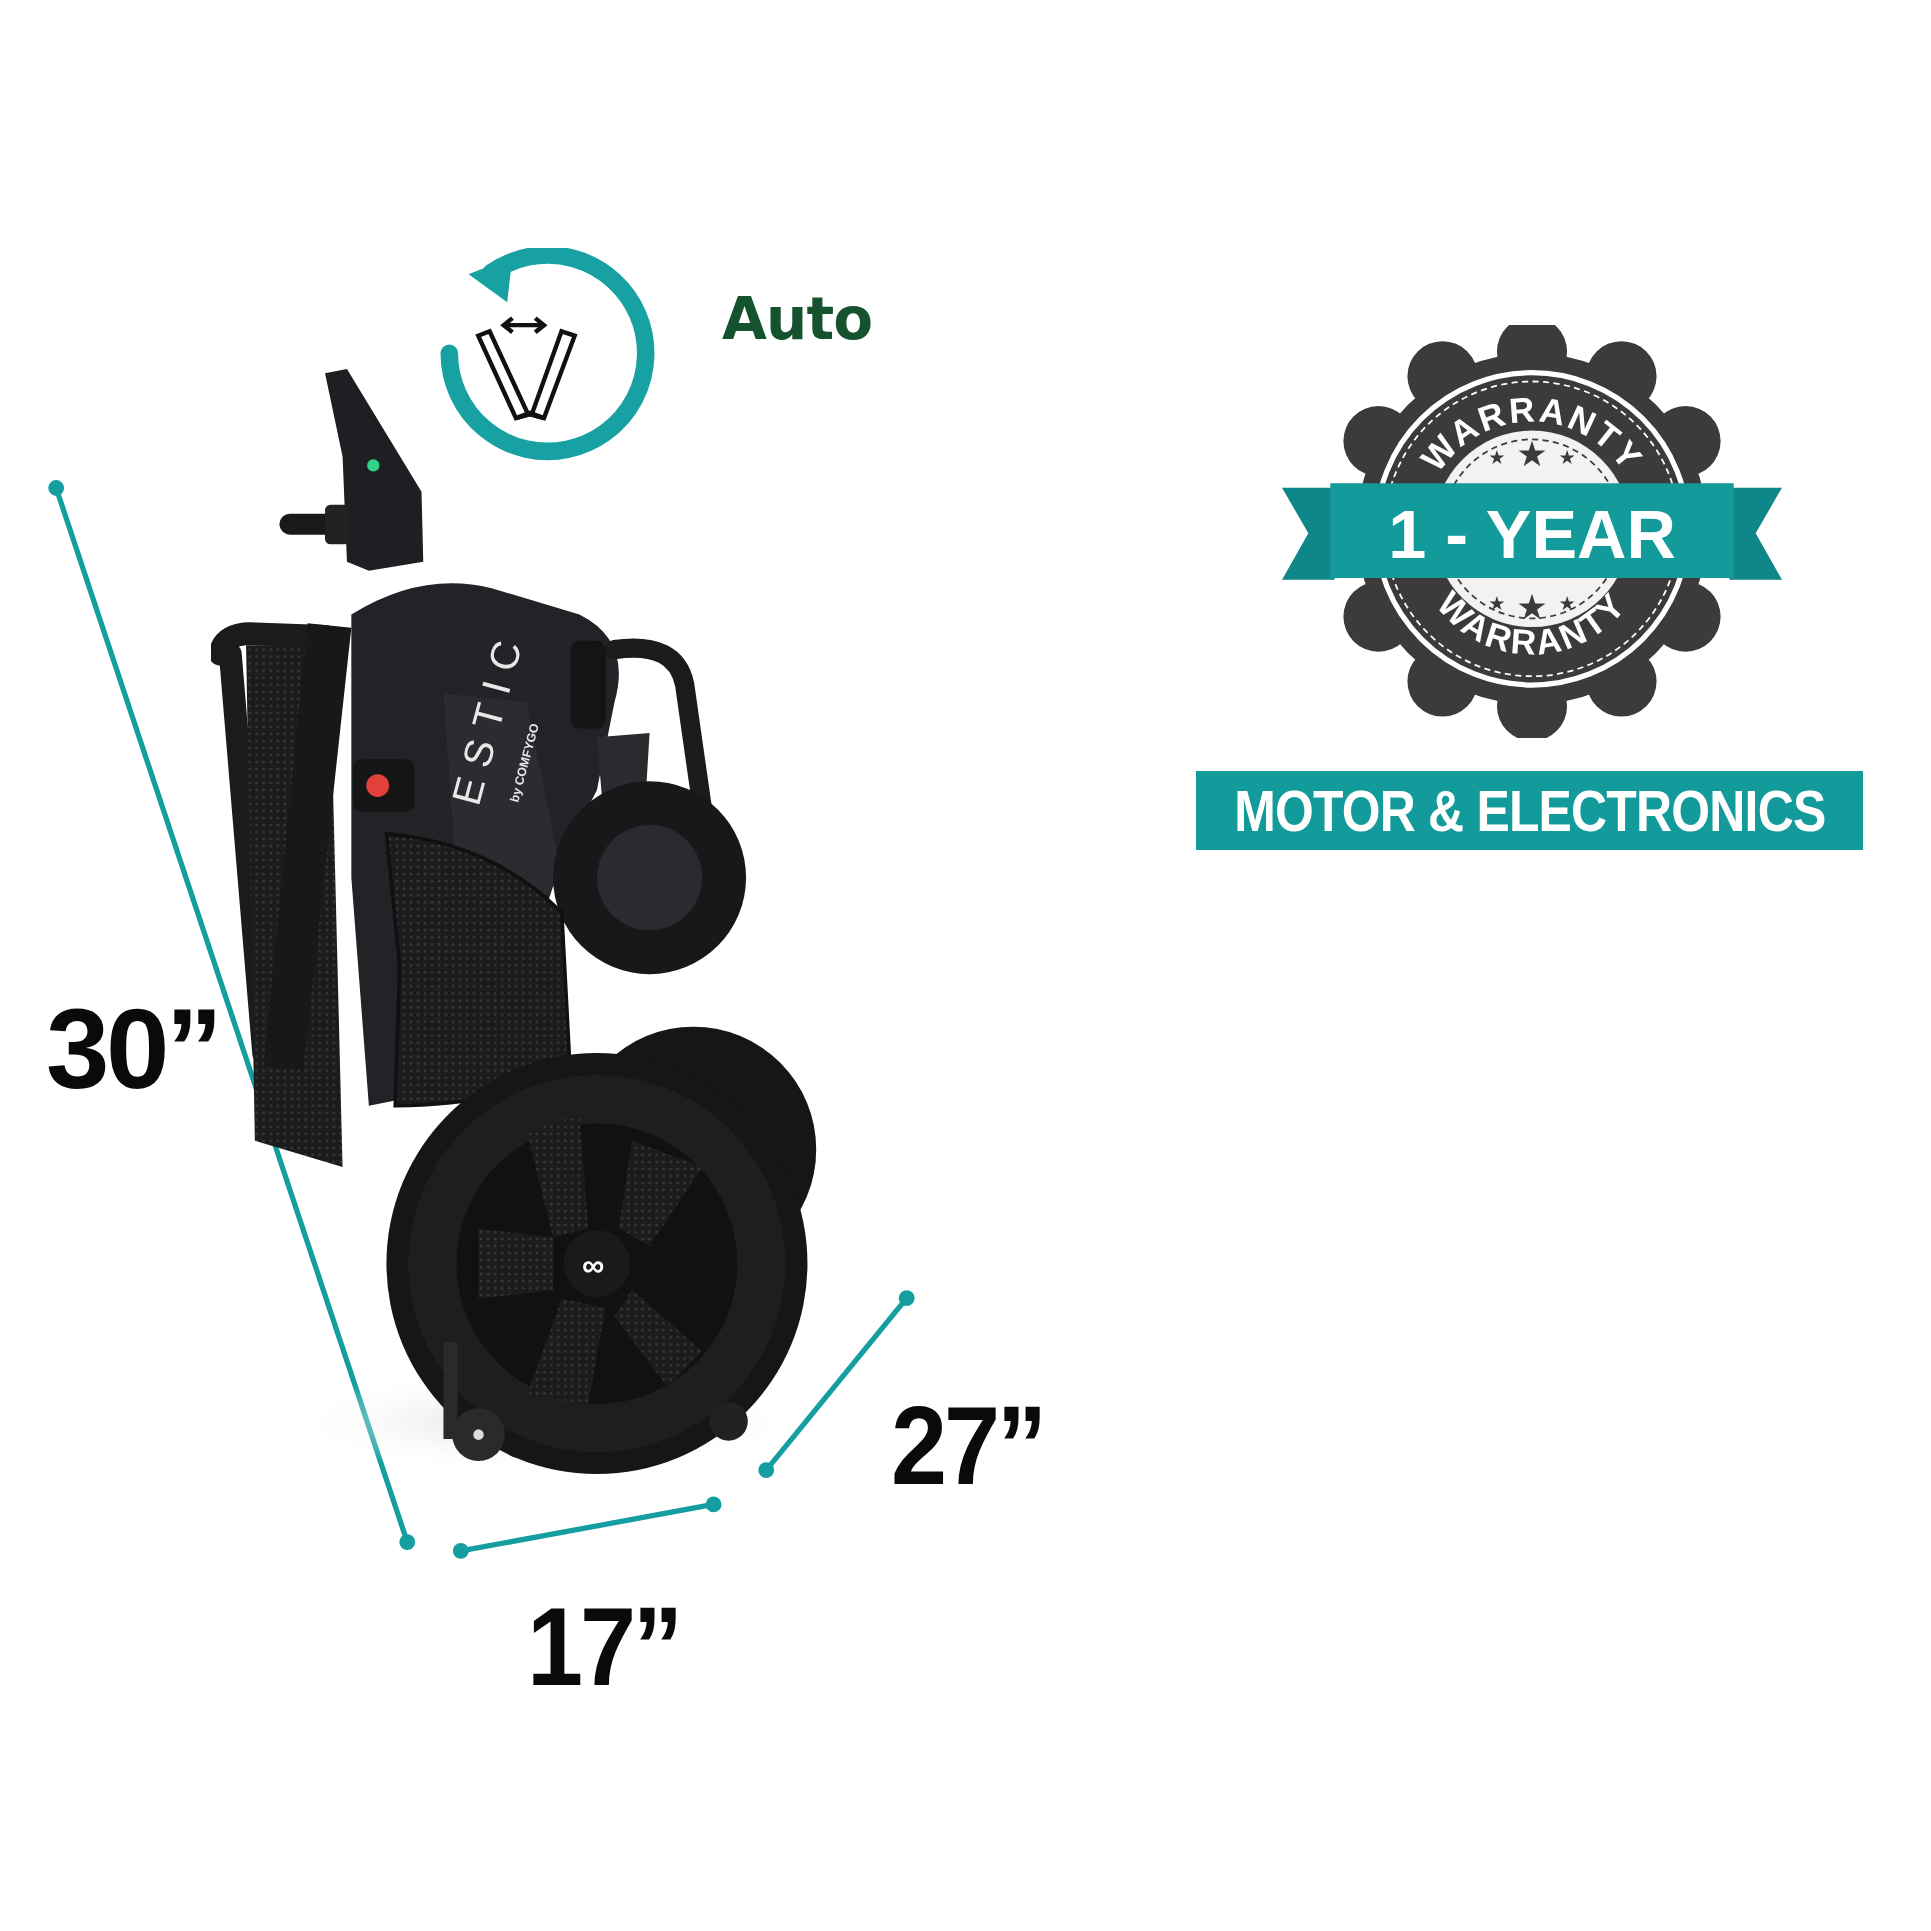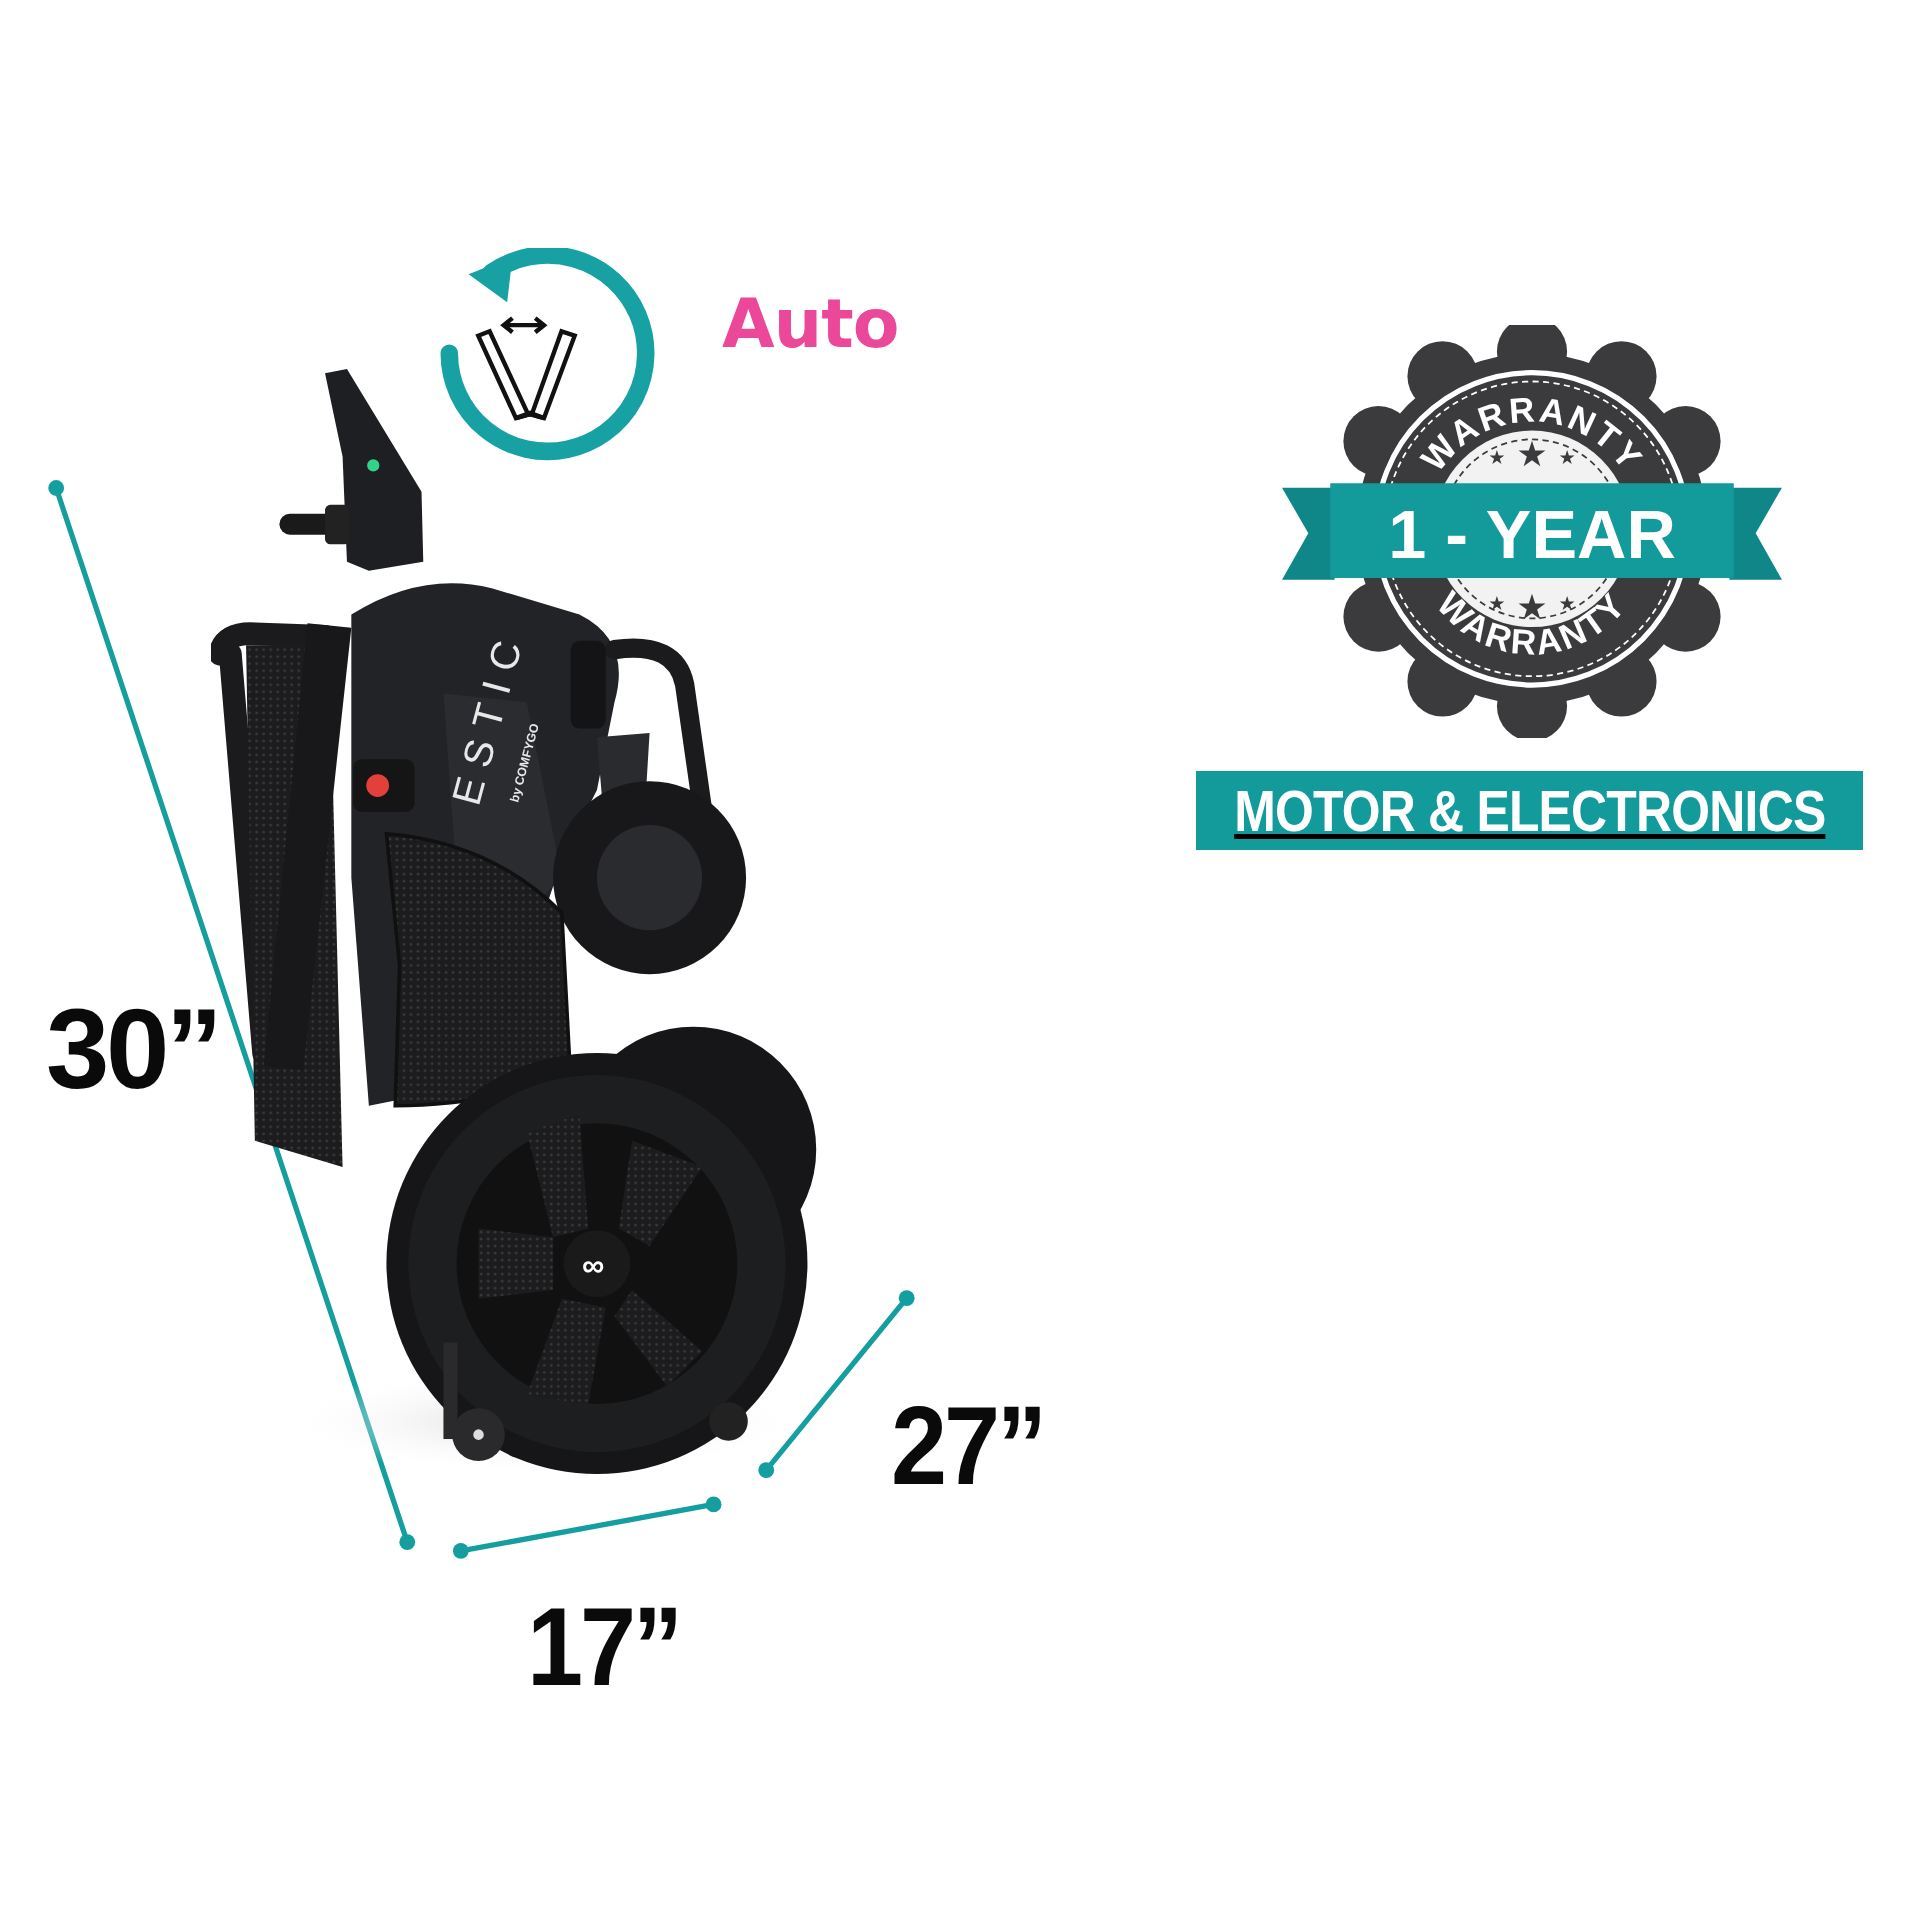--- a/index.html
+++ b/index.html
@@ -1,22 +1,22 @@
 <!DOCTYPE html>
 <html style="font-size:14px"><head>
 <meta charset="utf-8">
 <style>
   html, body { margin:0; padding:0; background:#ffffff; }
   body { width:1931px; height:1931px; position:relative; overflow:hidden; font-family:"Liberation Sans", sans-serif; }
   .abs { position:absolute; }
   .dim-label { position:absolute; font-family:"Liberation Sans", sans-serif; font-weight:700; color:#0a0a0a; letter-spacing:-3.5px; line-height:1; }
-  #feature-title { position:absolute; left:722px; top:290px; font-family:"DejaVu Sans", sans-serif; font-weight:700; font-size:68px; line-height:1.0; color:#ec4899; letter-spacing:-0.9px;text-align:right; }
+  #feature-title { position:absolute; left:722px; top:290px; font-family:"DejaVu Sans", sans-serif; font-weight:700; font-size:58px; line-height:1.0; color:#14532d; letter-spacing:-0.9px;text-align:right; }
   #feature-title span { display:block; }
   #badge-wrap { position:absolute; left:1282px; top:325px; width:500px; height:413px; }
-  #motor-box { position:absolute; left:1196px; top:771px; width:667px; height:79px; background:#139a9b; display:flex; align-items:center; justify-content:center;text-decoration:underline; }
+  #motor-box { position:absolute; left:1196px; top:771px; width:667px; height:79px; background:#139a9b; display:flex; align-items:center; justify-content:center; }
   #motor-box span { color:#ffffff; font-family:"Liberation Sans", sans-serif; font-weight:700; font-size:58px; letter-spacing:-0.9px; transform:scaleX(0.86); white-space:nowrap; }
   svg text { font-family:"Liberation Sans", sans-serif; }
 </style>
 </head>
 <body>
 
 <svg class="abs" width="1931" height="1931" style="left:0;top:0;" viewBox="0 0 2200 2200">
   <g stroke="#149ea0" stroke-width="6" stroke-linecap="round">
     <line x1="64" y1="556" x2="464" y2="1757"></line>
     <line x1="525" y1="1767" x2="813" y2="1714"></line>

